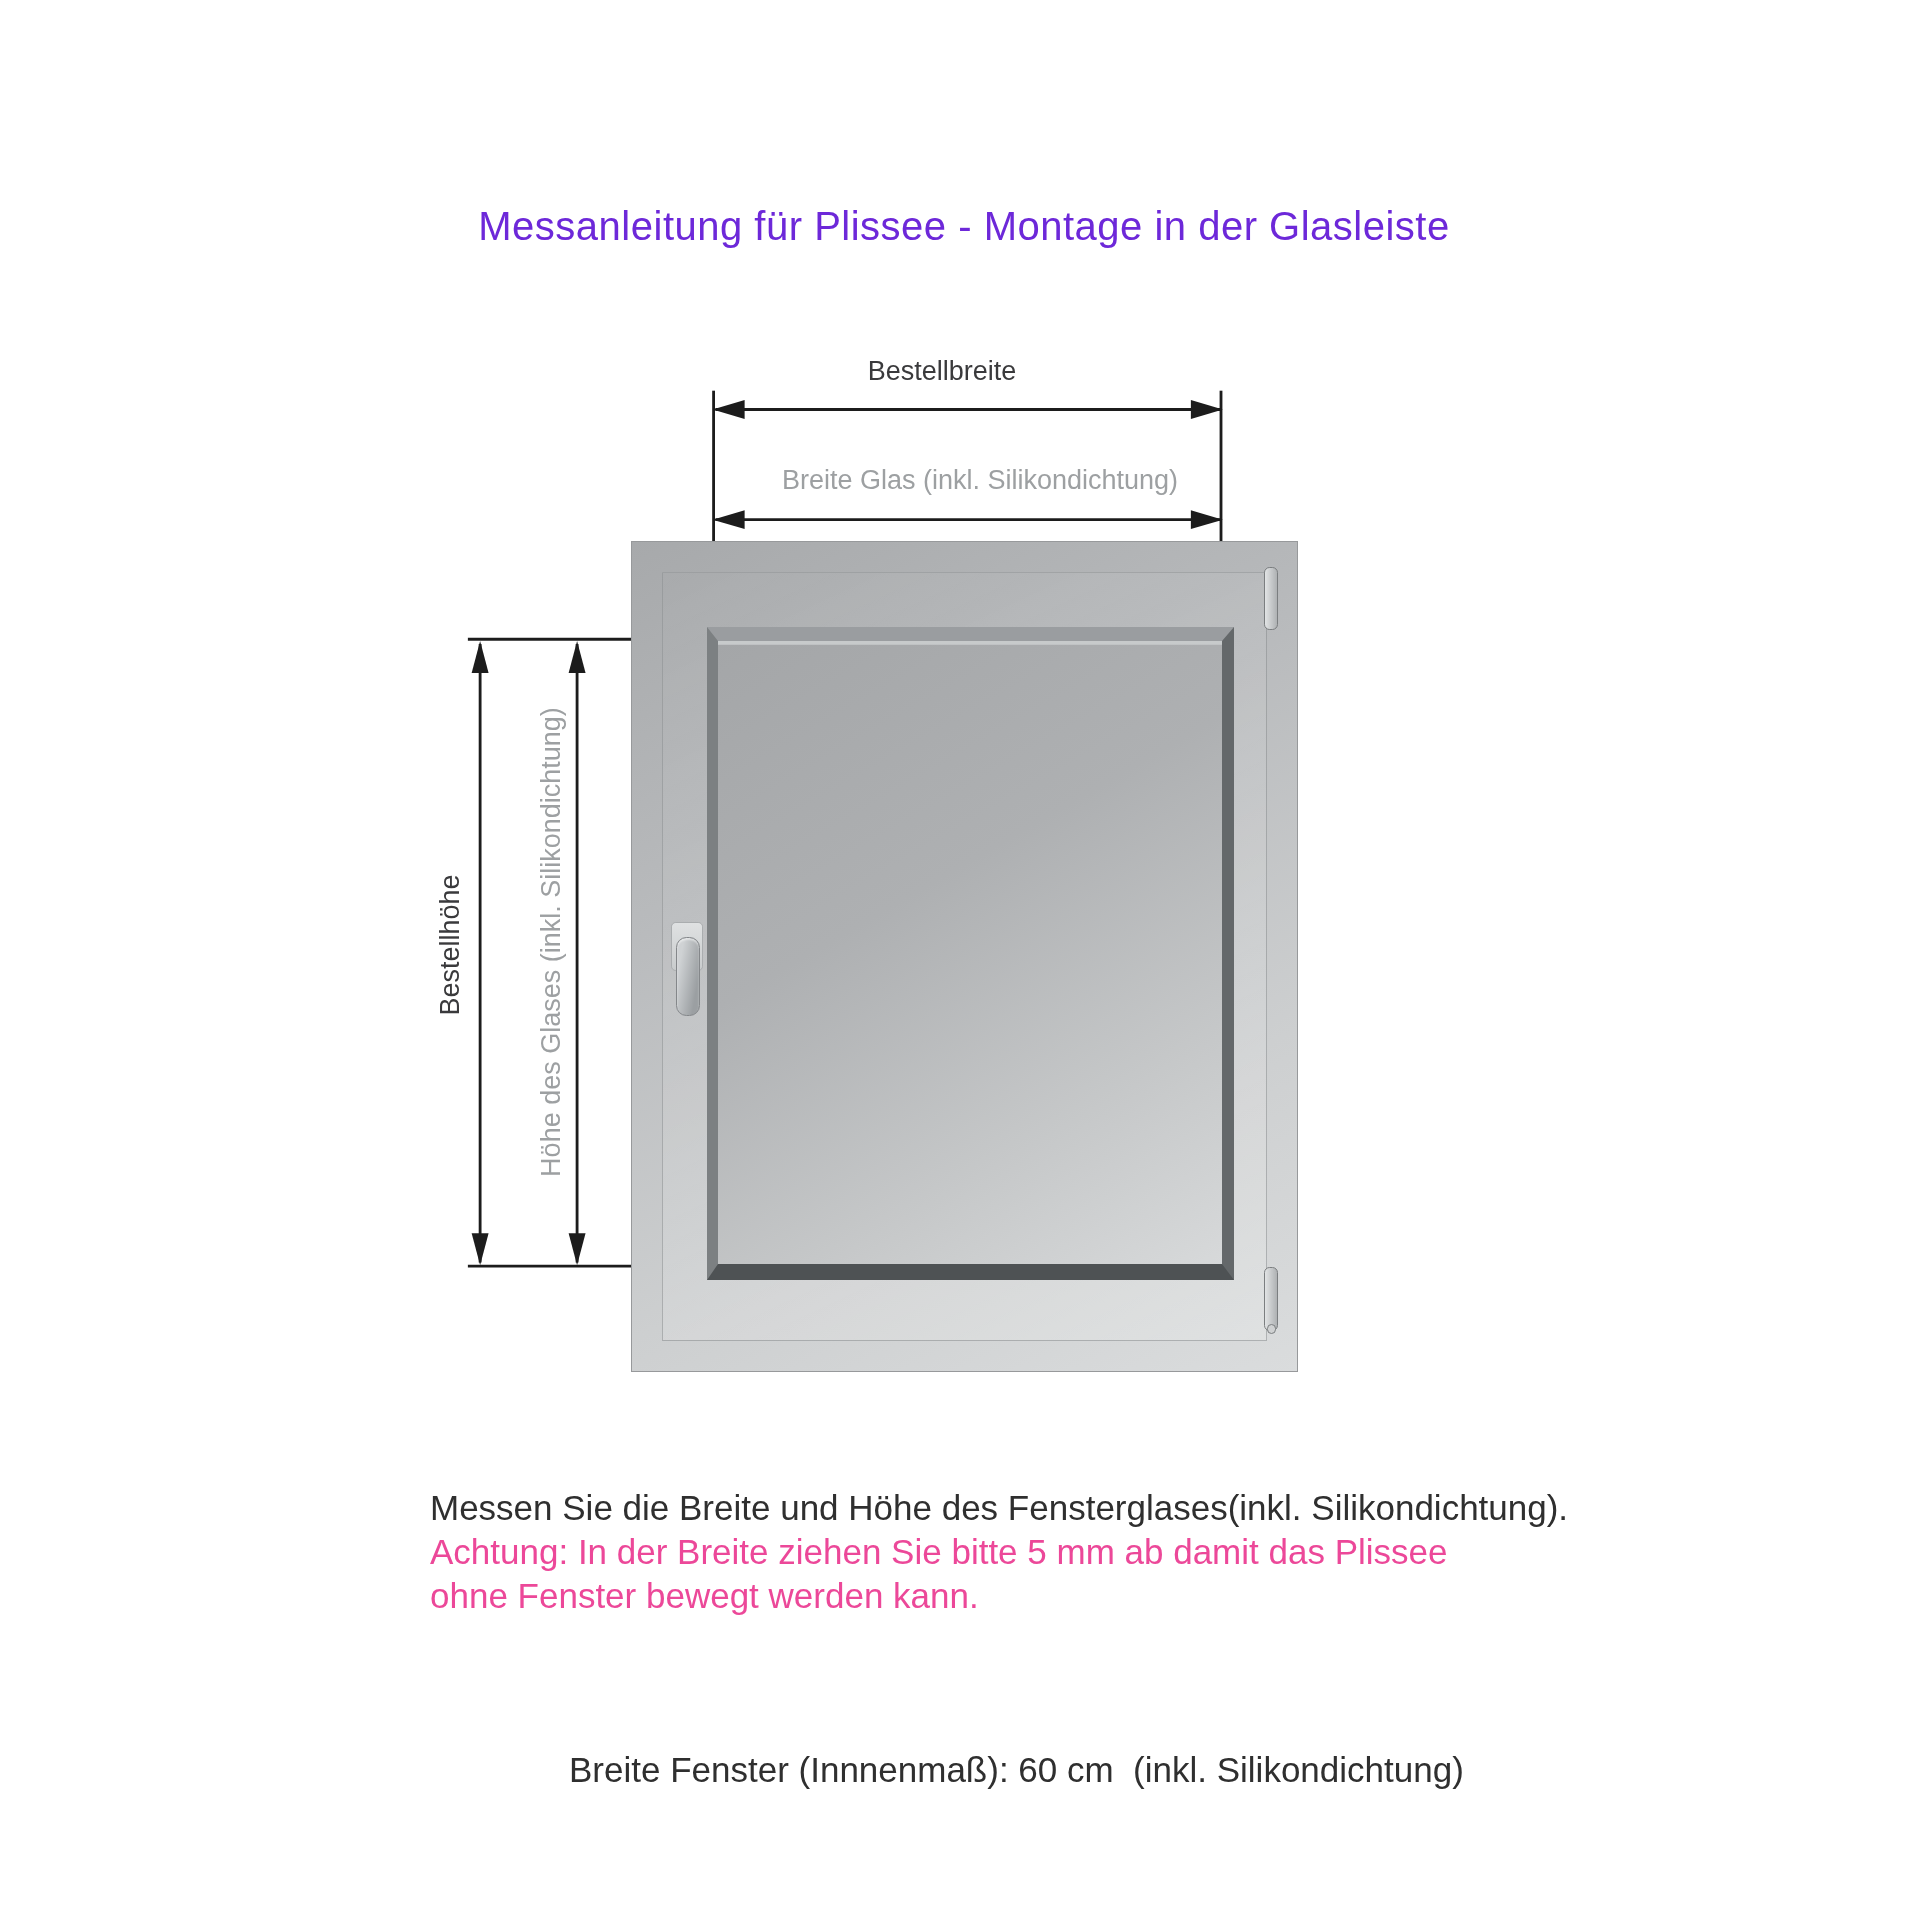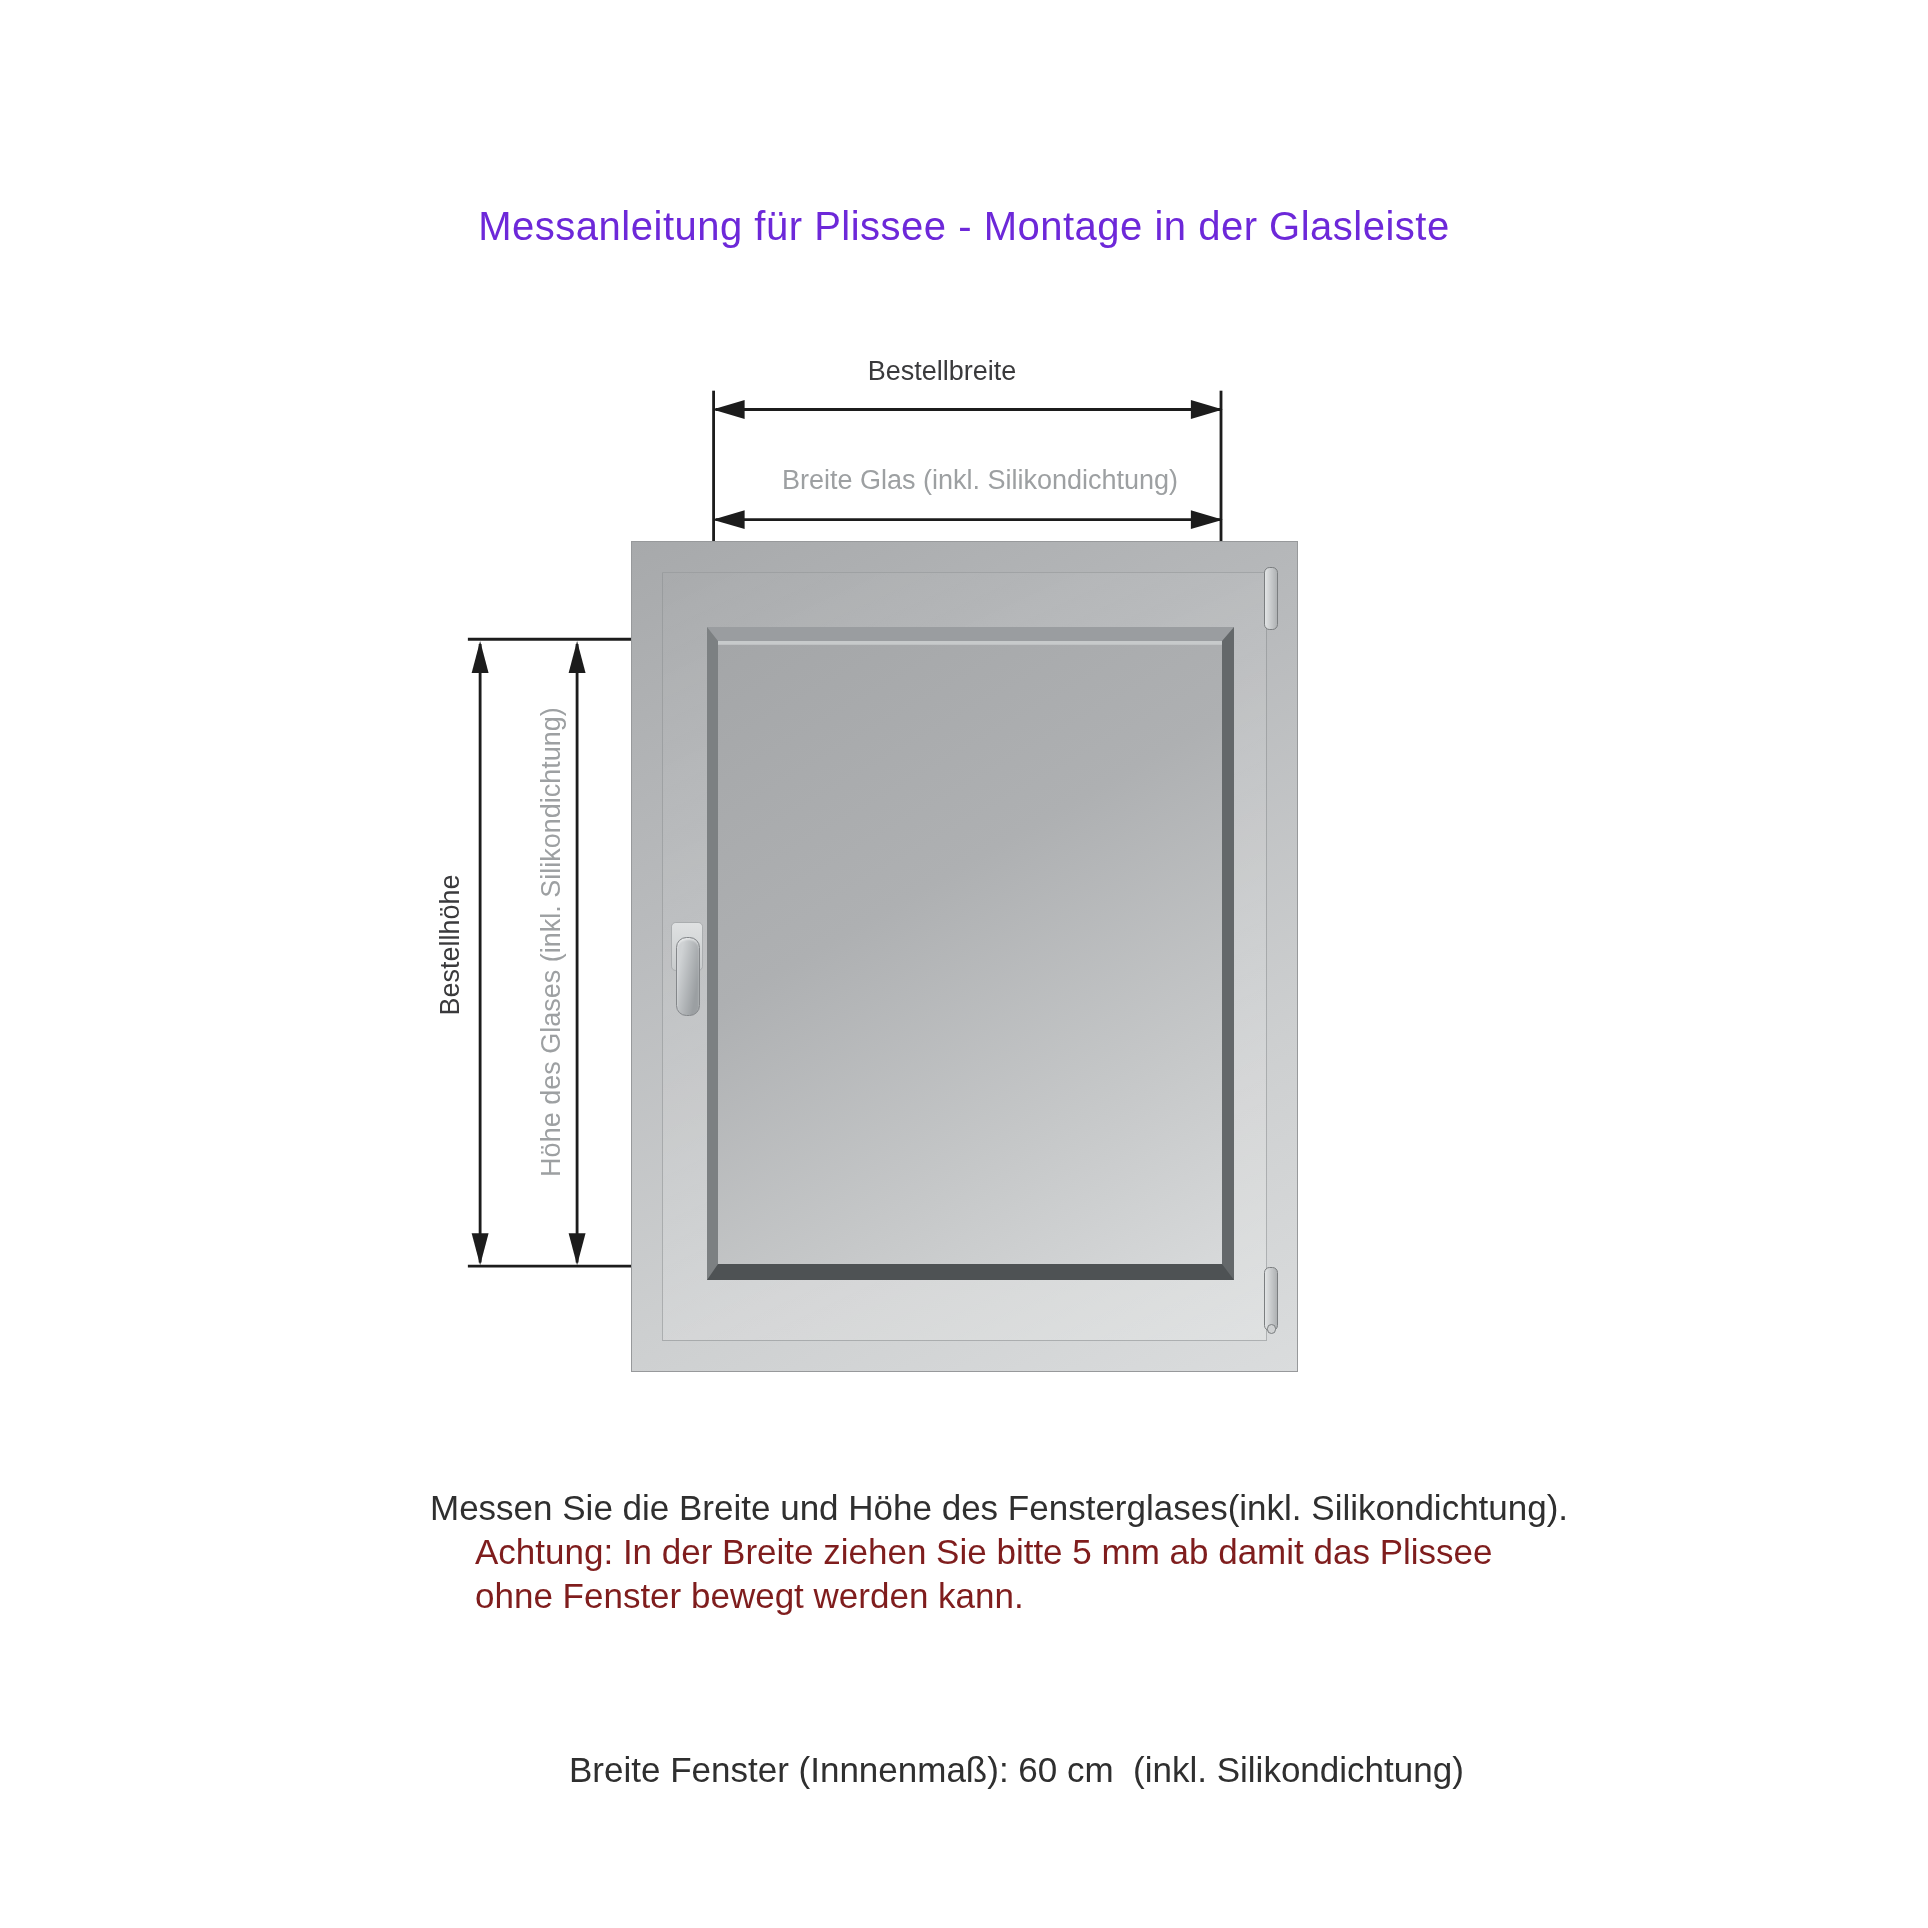--- a/index.html
+++ b/index.html
@@ -64,21 +64,21 @@
   .hinge-top{right:19px;top:24.5px;height:61px;}
   .hinge-bottom{right:19px;bottom:40px;height:62px;}
   .hinge-bottom::after{
     content:"";position:absolute;left:1.9px;bottom:-3.8px;width:7.5px;height:7.5px;border-radius:50%;
     background:#cfd1d2;border:0.9px solid #7b7e80;
   }
 
   
   .textblock{left:430px;top:1486px;width:1281px;font-size:35px;line-height:44px;}
   .textblock div{white-space:pre;}
-  .warn{color:#7f1d1d;margin-left:45px;}
+  .warn{color:#ec4899;}
   .example-block{margin-top:42px;}
   .indent{padding-left:139px;}
 </style>
 </head>
 <body>
 
 <div class="abs page-title">Messanleitung für Plissee - Montage in der Glasleiste</div>
 
 <svg class="abs overlay" width="1928" height="1928" viewBox="0 0 2048 2048">
   <g stroke="#1c1c1c" stroke-width="3" fill="#1c1c1c">

